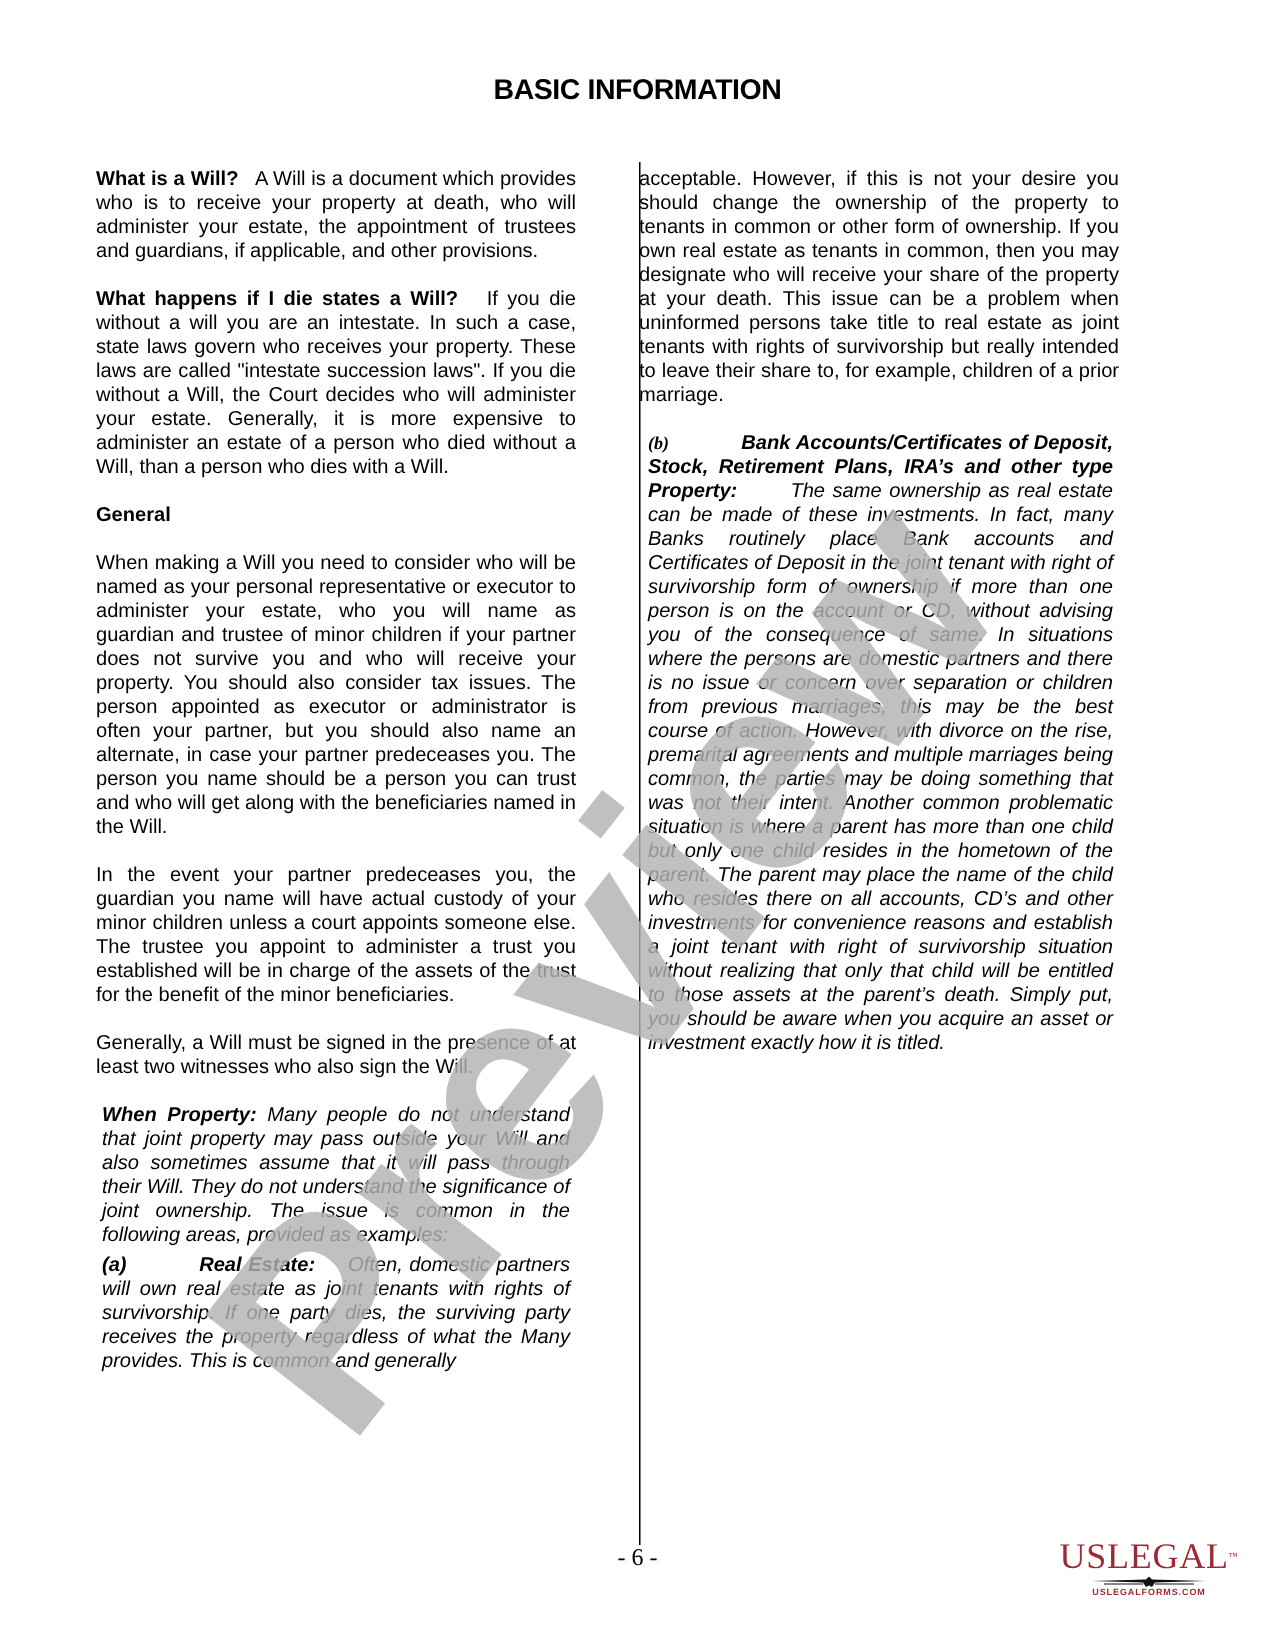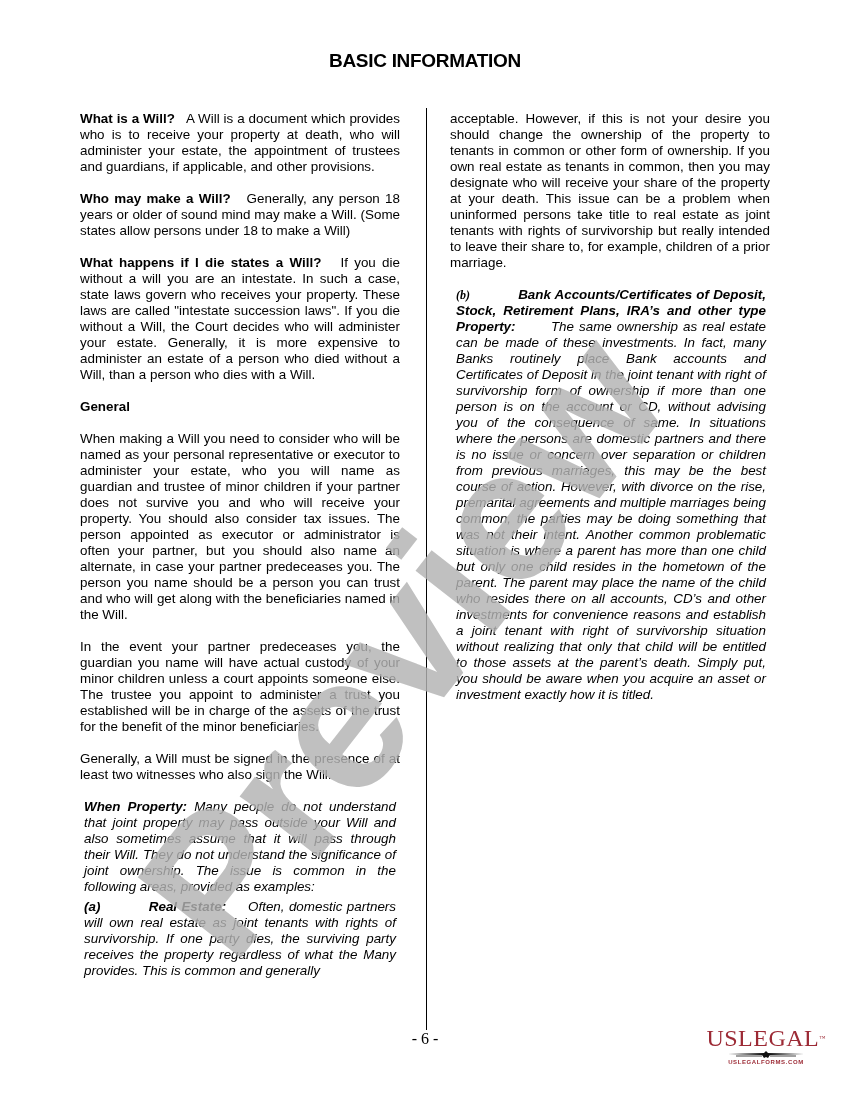--- a/index.html
+++ b/index.html
@@ -1,20 +1,20 @@
 <!DOCTYPE html>
 <html><head>
 <meta charset="utf-8">
 <style>
   html,body{margin:0;padding:0;background:#ffffff;}
   body{width:850px;height:1100px;position:relative;overflow:hidden;font-family:"Liberation Sans",sans-serif;color:#000;}
   .title{position:absolute;top:50px;left:0;width:850px;text-align:center;font-weight:bold;font-size:19px;letter-spacing:-0.3px;}
   .col{position:absolute;top:111px;font-size:13.4px;line-height:16px;text-align:justify;}
-  .col-left{left:80px;width:320px;}
-  .col-right{left:450px;width:320px;}
+  .col-left{left:64px;width:320px;}
+  .col-right{left:426px;width:320px;}
   .col p{margin:0 0 16px 0;}
   .col p.tight{margin:4px;font-style:italic;}
   .b{font-weight:bold;}
   .serif-b{font-family:"Liberation Serif",serif;font-weight:bold;font-size:12px;}
   .tab{display:inline-block;width:44px;}
   .divider{position:absolute;left:426px;top:108px;width:1px;height:922px;background:#000;}
   .page-num{position:absolute;top:1030px;left:0;width:850px;text-align:center;font-family:"Liberation Serif",serif;font-size:16px;}
   .watermark{position:absolute;left:70px;top:420px;font-family:"Liberation Sans",sans-serif;font-weight:bold;font-size:190px;color:#b3b3b3;opacity:0.82;transform:rotate(-52deg);transform-origin:left top;pointer-events:none;white-space:nowrap;}
   .watermark-wrap{position:absolute;left:0;top:0;width:850px;height:1100px;pointer-events:none;}
   .logo{position:absolute;left:706px;top:1026px;width:120px;height:44px;text-align:center;}
@@ -25,24 +25,20 @@
 </style>
 </head>
 <body>
 
 <div class="title">BASIC INFORMATION</div>
 
 <div class="col col-left">
   <p>
     <span class="b">What is a Will?</span>&nbsp;&nbsp;
     <span>A Will is a document which provides who is to receive your property at death, who will administer your estate, the appointment of trustees and guardians, if applicable, and other provisions.</span>
-  </p>
-  <p>
-    <span class="b">Who may make a Will?</span>&nbsp;&nbsp;
-    <span>Generally, any person 18 years or older of sound mind may make a Will. (Some states allow persons under 18 to make a Will)</span>
   </p>
   <p>
     <span class="b">What happens if I die states a Will?</span>&nbsp;&nbsp;
     <span>If you die without a will you are an intestate. In such a case, state laws govern who receives your property. These laws are called "intestate succession laws". If you die without a Will, the Court decides who will administer your estate. Generally, it is more expensive to administer an estate of a person who died without a Will, than a person who dies with a Will.</span>
   </p>
   <p class="b">General</p>
   <p>When making a Will you need to consider who will be named as your personal representative or executor to administer your estate, who you will name as guardian and trustee of minor children if your partner does not survive you and who will receive your property. You should also consider tax issues. The person appointed as executor or administrator is often your partner, but you should also name an alternate, in case your partner predeceases you. The person you name should be a person you can trust and who will get along with the beneficiaries named in the Will.</p>
   <p>In the event your partner predeceases you, the guardian you name will have actual custody of your minor children unless a court appoints someone else. The trustee you appoint to administer a trust you established will be in charge of the assets of the trust for the benefit of the minor beneficiaries.</p>
   <p>Generally, a Will must be signed in the presence of at least two witnesses who also sign the Will.</p>
   <p class="tight">

